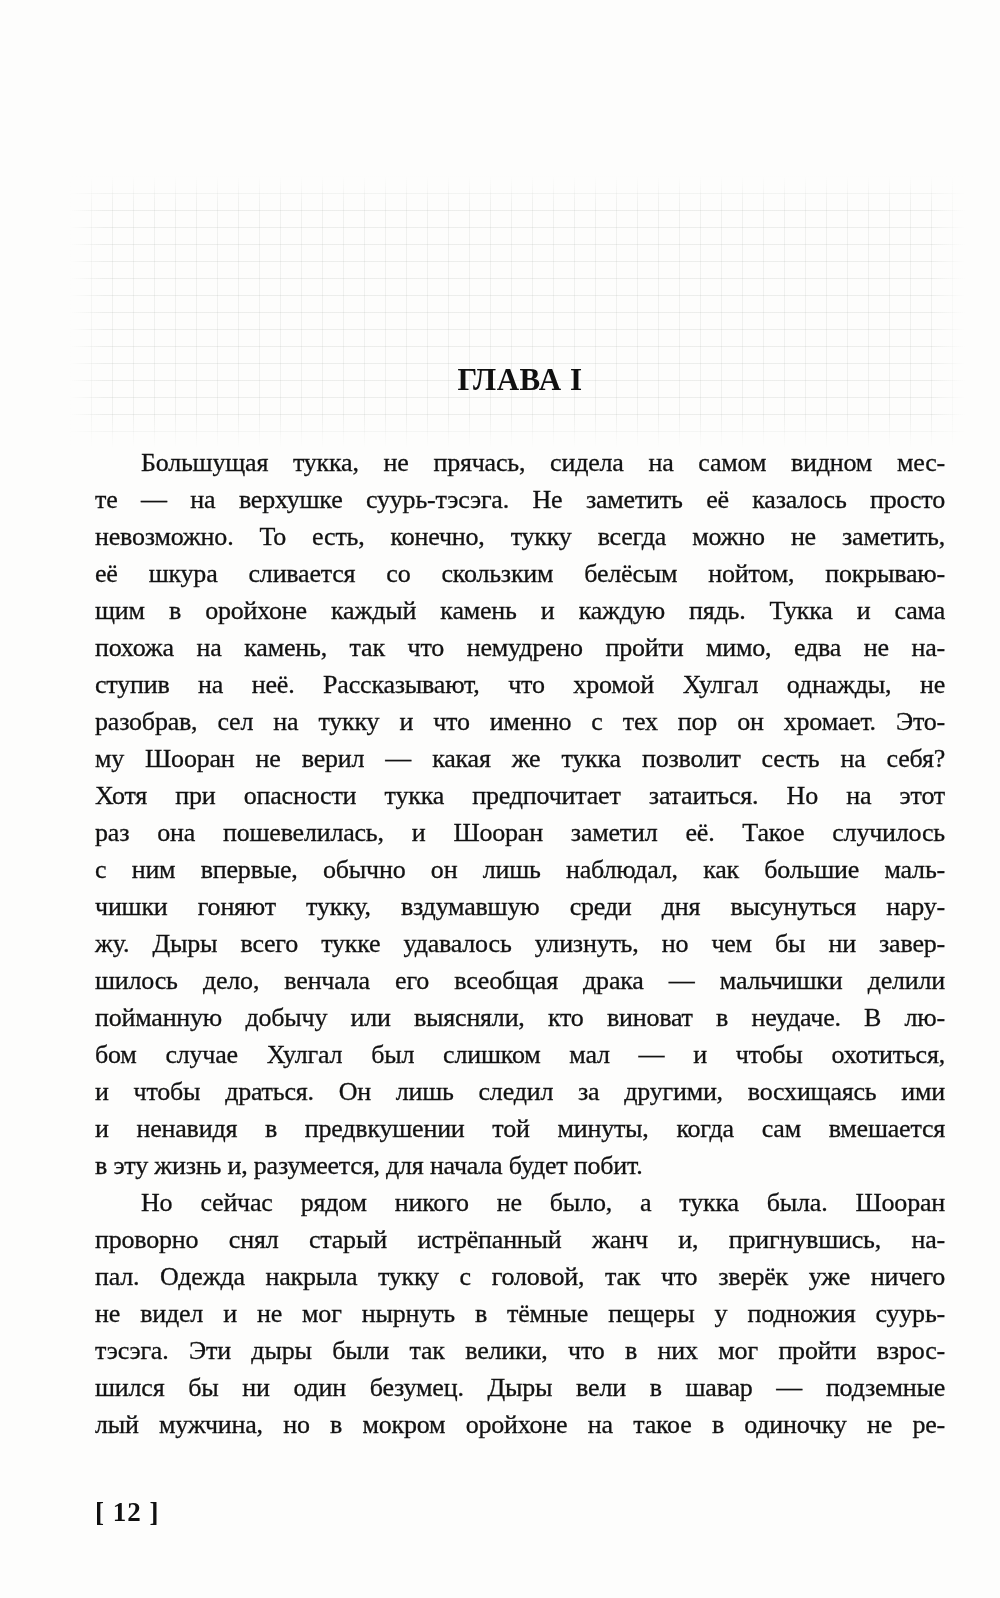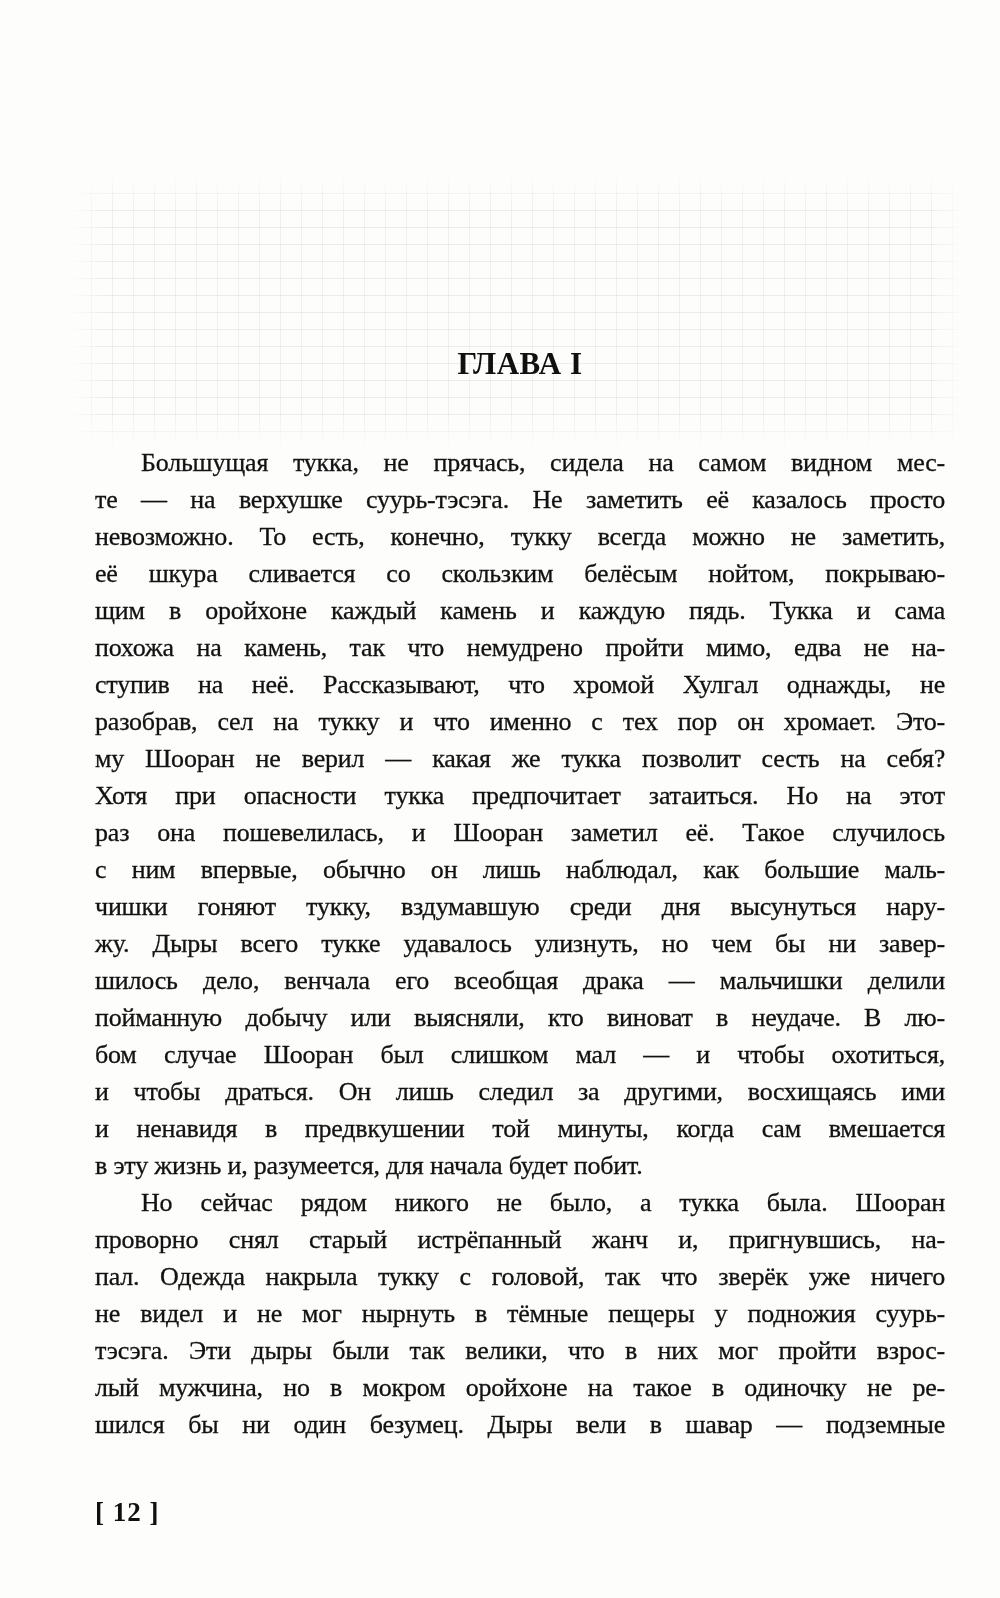--- a/index.html
+++ b/index.html
@@ -23,21 +23,21 @@
       repeating-linear-gradient(90deg, rgba(170,176,170,0.16) 0 1px, rgba(0,0,0,0) 1px 21px);
   }
   .showthrough::after {
     content: "";
     position: absolute; inset: 0;
     background:
       linear-gradient(180deg, #fdfdfc 0, rgba(253,253,252,0) 28px, rgba(253,253,252,0) calc(100% - 32px), #fdfdfc 100%),
       linear-gradient(90deg, #fdfdfc 0, rgba(253,253,252,0) 34px, rgba(253,253,252,0) calc(100% - 34px), #fdfdfc 100%);
   }
   .chapter-title {
-    position: absolute; left: 95px; top: 344px; width: 850px; margin: 0;
+    position: absolute; left: 95px; top: 360px; width: 850px; margin: 0;
     text-align: center;
     font-size: 31px; font-weight: 700; line-height: 40px;
     letter-spacing: 0.5px;
     color: #101010;
   }
   .body-text {
     position: absolute; left: 95px; top: 444px; width: 850px;
   }
   .line {
     font-size: 26px;
@@ -77,26 +77,26 @@
       <div class="line">ступив на неё. Рассказывают, что хромой Хулгал однажды, не</div>
       <div class="line">разобрав, сел на тукку и что именно с тех пор он хромает. Это-</div>
       <div class="line">му Шооран не верил — какая же тукка позволит сесть на себя?</div>
       <div class="line">Хотя при опасности тукка предпочитает затаиться. Но на этот</div>
       <div class="line">раз она пошевелилась, и Шооран заметил её. Такое случилось</div>
       <div class="line">с ним впервые, обычно он лишь наблюдал, как большие маль-</div>
       <div class="line">чишки гоняют тукку, вздумавшую среди дня высунуться нару-</div>
       <div class="line">жу. Дыры всего тукке удавалось улизнуть, но чем бы ни завер-</div>
       <div class="line">шилось дело, венчала его всеобщая драка — мальчишки делили</div>
       <div class="line">пойманную добычу или выясняли, кто виноват в неудаче. В лю-</div>
-      <div class="line">бом случае Шооран был слишком мал — и чтобы охотиться,</div>
+      <div class="line">бом случае Хулгал был слишком мал — и чтобы охотиться,</div>
       <div class="line">и чтобы драться. Он лишь следил за другими, восхищаясь ими</div>
       <div class="line">и ненавидя в предвкушении той минуты, когда сам вмешается</div>
       <div class="line nojust">в эту жизнь и, разумеется, для начала будет побит.</div>
     <div class="line indent">Но сейчас рядом никого не было, а тукка была. Шооран</div>
       <div class="line">проворно снял старый истрёпанный жанч и, пригнувшись, на-</div>
       <div class="line">пал. Одежда накрыла тукку с головой, так что зверёк уже ничего</div>
       <div class="line">не видел и не мог нырнуть в тёмные пещеры у подножия суурь-</div>
       <div class="line">тэсэга. Эти дыры были так велики, что в них мог пройти взрос-</div>
+      <div class="line">шился бы ни один безумец. Дыры вели в шавар — подземные</div>
       <div class="line">лый мужчина, но в мокром оройхоне на такое в одиночку не ре-</div>
-      <div class="line">шился бы ни один безумец. Дыры вели в шавар — подземные</div>
   </div>
   <div class="page-number">[ 12 ]</div>
 </div>
 
 </body></html>

